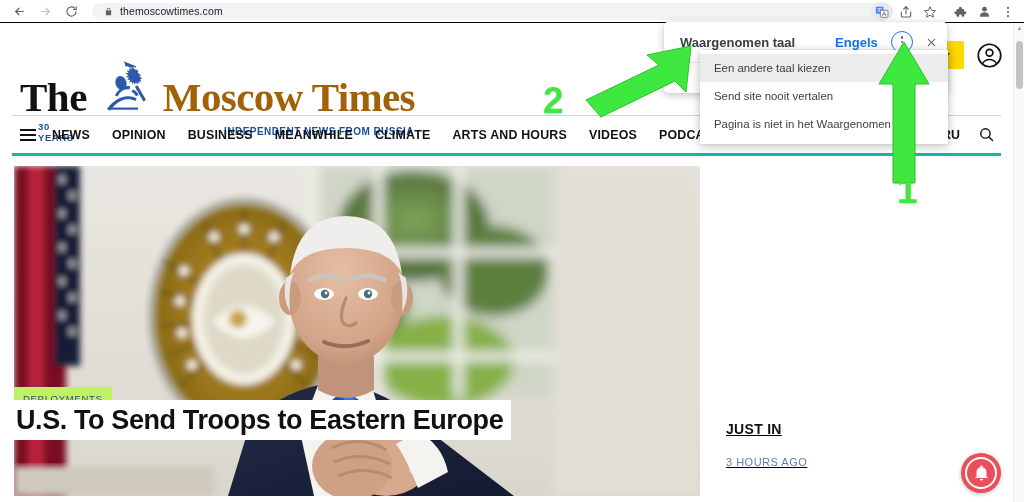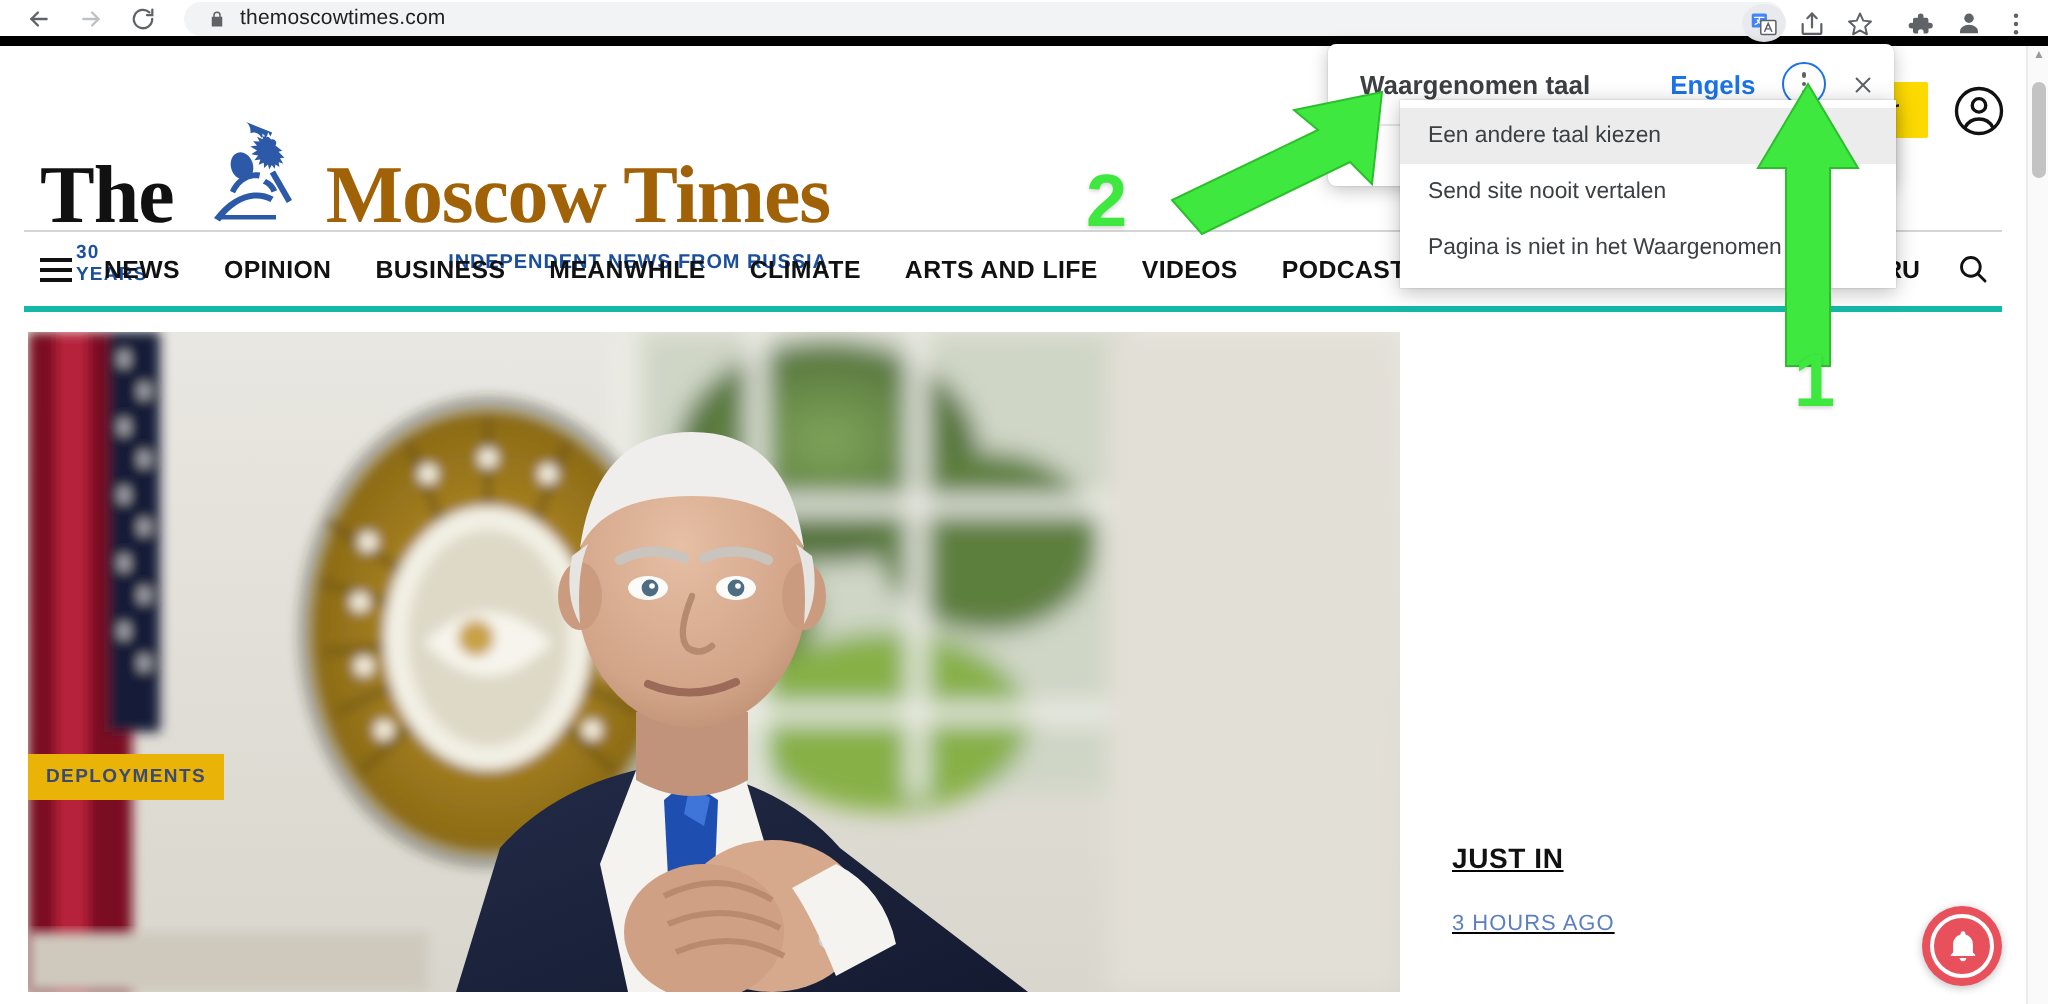--- a/index.html
+++ b/index.html
@@ -10,21 +10,21 @@
     font-family: "Liberation Sans", sans-serif;
     background: #ffffff;
   }
   #app { position: relative; width: 1024px; height: 502px; overflow: hidden; background: #fff; }
 
   
   .browser-bar {
     position: absolute; left: 0; top: 0; width: 1024px; height: 23px;
     background: #ffffff;
     display: flex; align-items: center;
-    border-bottom: 5px solid #000000;
+    border-bottom: 1px solid #000000;
   }
   .nav-btn {
     width: 26px; height: 23px;
     display: flex; align-items: center; justify-content: center;
     color: #5f6368;
   }
   .nav-btn.back { margin-left: 6px; }
   .nav-btn svg { display: block; }
   .omnibox {
     flex: 0 0 auto;
@@ -121,23 +121,23 @@
   .search-ico { color: #111; display: flex; }
 
   
   .hero-area { position: relative; margin-top: 10px; height: 330px; }
   .hero {
     position: absolute; left: 14px; top: 0;
     width: 686px; height: 330px; overflow: hidden;
   }
   .photo { position: absolute; inset: 0; }
   .tag-badge {
-    position: absolute; left: 0; top: 211px;
-    background: #eab308; color: #3b4a73;
-    font-size: 9.5px; font-weight: 700; letter-spacing: .7px;
+    position: absolute; left: 0; top: 221px;
+    background: #bef264; color: #3b4a73;
+    font-size: 9.5px; font-weight: 400; letter-spacing: .7px;
     padding: 6px 9px;
   }
   .headline {
     position: absolute; left: 0; top: 234px; width: 100%;
   }
   .headline span {
     display: inline-block; background: #ffffff; color: #111;
     font-size: 27px; font-weight: 700; line-height: 34px;
     letter-spacing: -.4px;
     padding: 3px 8px 3px 2px;
@@ -343,21 +343,21 @@
       <div class="hamburger">
         <span></span>
           <span></span>
           <span></span>
       </div>
       <a class="nav-link">NEWS</a>
       <a class="nav-link">OPINION</a>
       <a class="nav-link">BUSINESS</a>
       <a class="nav-link">MEANWHILE</a>
       <a class="nav-link">CLIMATE</a>
-      <a class="nav-link">ARTS AND LIFE</a>
+      <a class="nav-link">ARTS AND HOURS</a>
       <a class="nav-link">VIDEOS</a>
       <a class="nav-link">PODCASTS</a>
       <a class="nav-link">IN DEPTH</a>
 
       <div class="nav-right">
         <div class="ru-wrap">
           <svg class="ru-flag" viewBox="0 0 22 15">
             <rect width="22" height="5" y="0" fill="#ffffff"></rect>
             <rect width="22" height="5" y="5" fill="#1f3a93"></rect>
             <rect width="22" height="5" y="10" fill="#d52b1e"></rect>
@@ -518,21 +518,21 @@
               <rect x="398" y="276" width="18" height="34" rx="5" fill="#cfd2d6" transform="rotate(14 407 293)"></rect>
             </g>
 
             <path d="M404 266 q24 12 30 40 l-30 16 q-12 -30 -22 -44z" fill="#f4f3ef"></path>
           </g>
         </svg>
 
         <div class="tag-badge">DEPLOYMENTS</div>
 
         <div class="headline">
-          <br>
+          <span class="l1">U.S. To Send Troops to Eastern Europe</span><br>
         </div>
       </div>
 
       <div class="justin">
         <div class="justin-title">JUST IN</div>
         <div class="justin-time">3 HOURS AGO</div>
       </div>
     </div>
 
     <div class="bell-btn">

